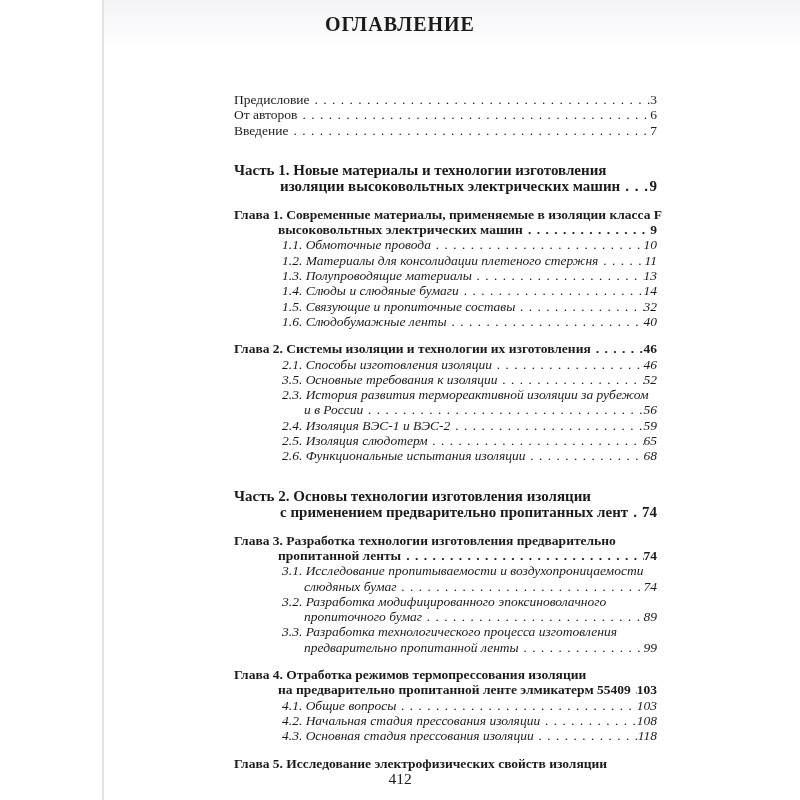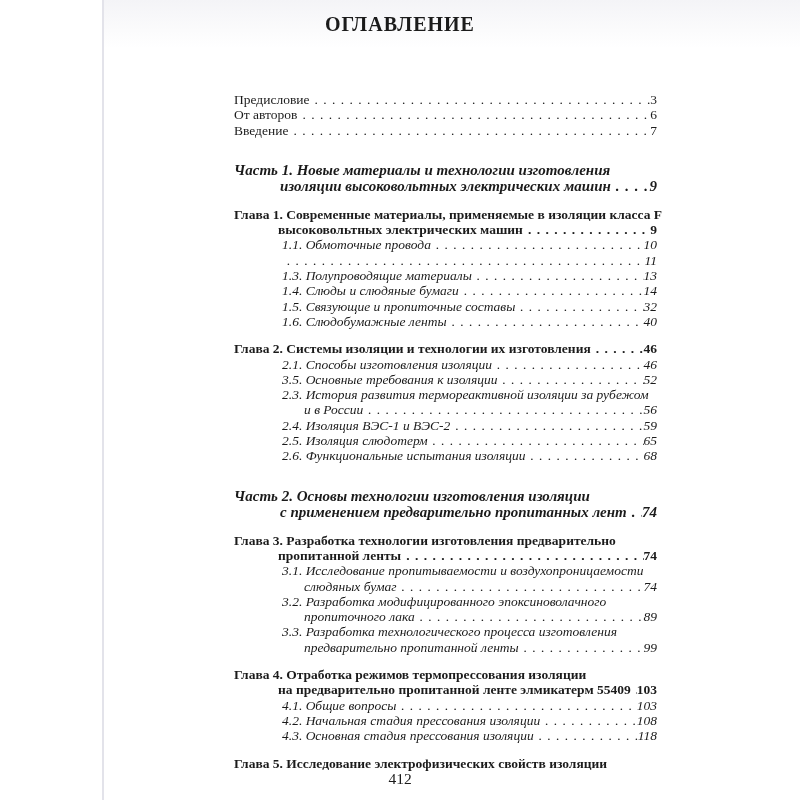--- a/index.html
+++ b/index.html
@@ -26,21 +26,21 @@
     font-weight: bold;
     font-size: 20px;
     letter-spacing: 1px;
   }
   .toc {
     position: absolute; left: 192px; top: 92px; width: 465px;
   }
   .entry { font-size: 13.5px; line-height: 15.3px; margin-left: 42px; }
   .entry.part {
     font-size: 15px; font-weight: bold; line-height: 16.5px;
-    margin-top: 24px; margin-bottom: 12px; font-style: italic;
+    margin-top: 24px; margin-bottom: 12px;
   }
   .entry.chapter { font-weight: bold; margin-top: 12px; }
   .entry.front, .entry.item { font-weight: normal; }
   .line { white-space: nowrap; }
   .row { display: flex; align-items: baseline; }
   .entry.part .line.cont { margin-left: 46px; }
   .entry.chapter .line.cont { margin-left: 44px; }
   .entry.item .line { margin-left: 48px; font-style: italic; }
   .entry.item .line.cont { margin-left: 70px; }
   .txt { flex: 0 0 auto; }
@@ -107,20 +107,21 @@
     </div>
     <div class="entry item">
       <div class="line row">
         <span class="txt">1.1. Обмоточные провода</span>
         <span class="leader">. . . . . . . . . . . . . . . . . . . . . . . . . . . . . . . . . . . . . . . . . . . . . . . . . . . . . . . . . . . . . . . . . . . . . . </span>
         <span class="pg">10</span>
       </div>
     </div>
     <div class="entry item">
       <div class="line row">
+        <span class="txt">1.2. Материалы для консолидации плетеного стержня</span>
         <span class="leader">. . . . . . . . . . . . . . . . . . . . . . . . . . . . . . . . . . . . . . . . . . . . . . . . . . . . . . . . . . . . . . . . . . . . . . </span>
         <span class="pg">11</span>
       </div>
     </div>
     <div class="entry item">
       <div class="line row">
         <span class="txt">1.3. Полупроводящие материалы</span>
         <span class="leader">. . . . . . . . . . . . . . . . . . . . . . . . . . . . . . . . . . . . . . . . . . . . . . . . . . . . . . . . . . . . . . . . . . . . . . </span>
         <span class="pg">13</span>
       </div>
@@ -216,21 +217,21 @@
       <div class="line"><span class="txt">3.1. Исследование пропитываемости и воздухопроницаемости</span></div>
       <div class="line cont row">
         <span class="txt">слюдяных бумаг</span>
         <span class="leader">. . . . . . . . . . . . . . . . . . . . . . . . . . . . . . . . . . . . . . . . . . . . . . . . . . . . . . . . . . . . . . . . . . . . . . </span>
         <span class="pg">74</span>
       </div>
     </div>
     <div class="entry item">
       <div class="line"><span class="txt">3.2. Разработка модифицированного эпоксиноволачного</span></div>
       <div class="line cont row">
-        <span class="txt">пропиточного лака</span>
+        <span class="txt">пропиточного бумаг</span>
         <span class="leader">. . . . . . . . . . . . . . . . . . . . . . . . . . . . . . . . . . . . . . . . . . . . . . . . . . . . . . . . . . . . . . . . . . . . . . </span>
         <span class="pg">89</span>
       </div>
     </div>
     <div class="entry item">
       <div class="line"><span class="txt">3.3. Разработка технологического процесса изготовления</span></div>
       <div class="line cont row">
         <span class="txt">предварительно пропитанной ленты</span>
         <span class="leader">. . . . . . . . . . . . . . . . . . . . . . . . . . . . . . . . . . . . . . . . . . . . . . . . . . . . . . . . . . . . . . . . . . . . . . </span>
         <span class="pg">99</span>

